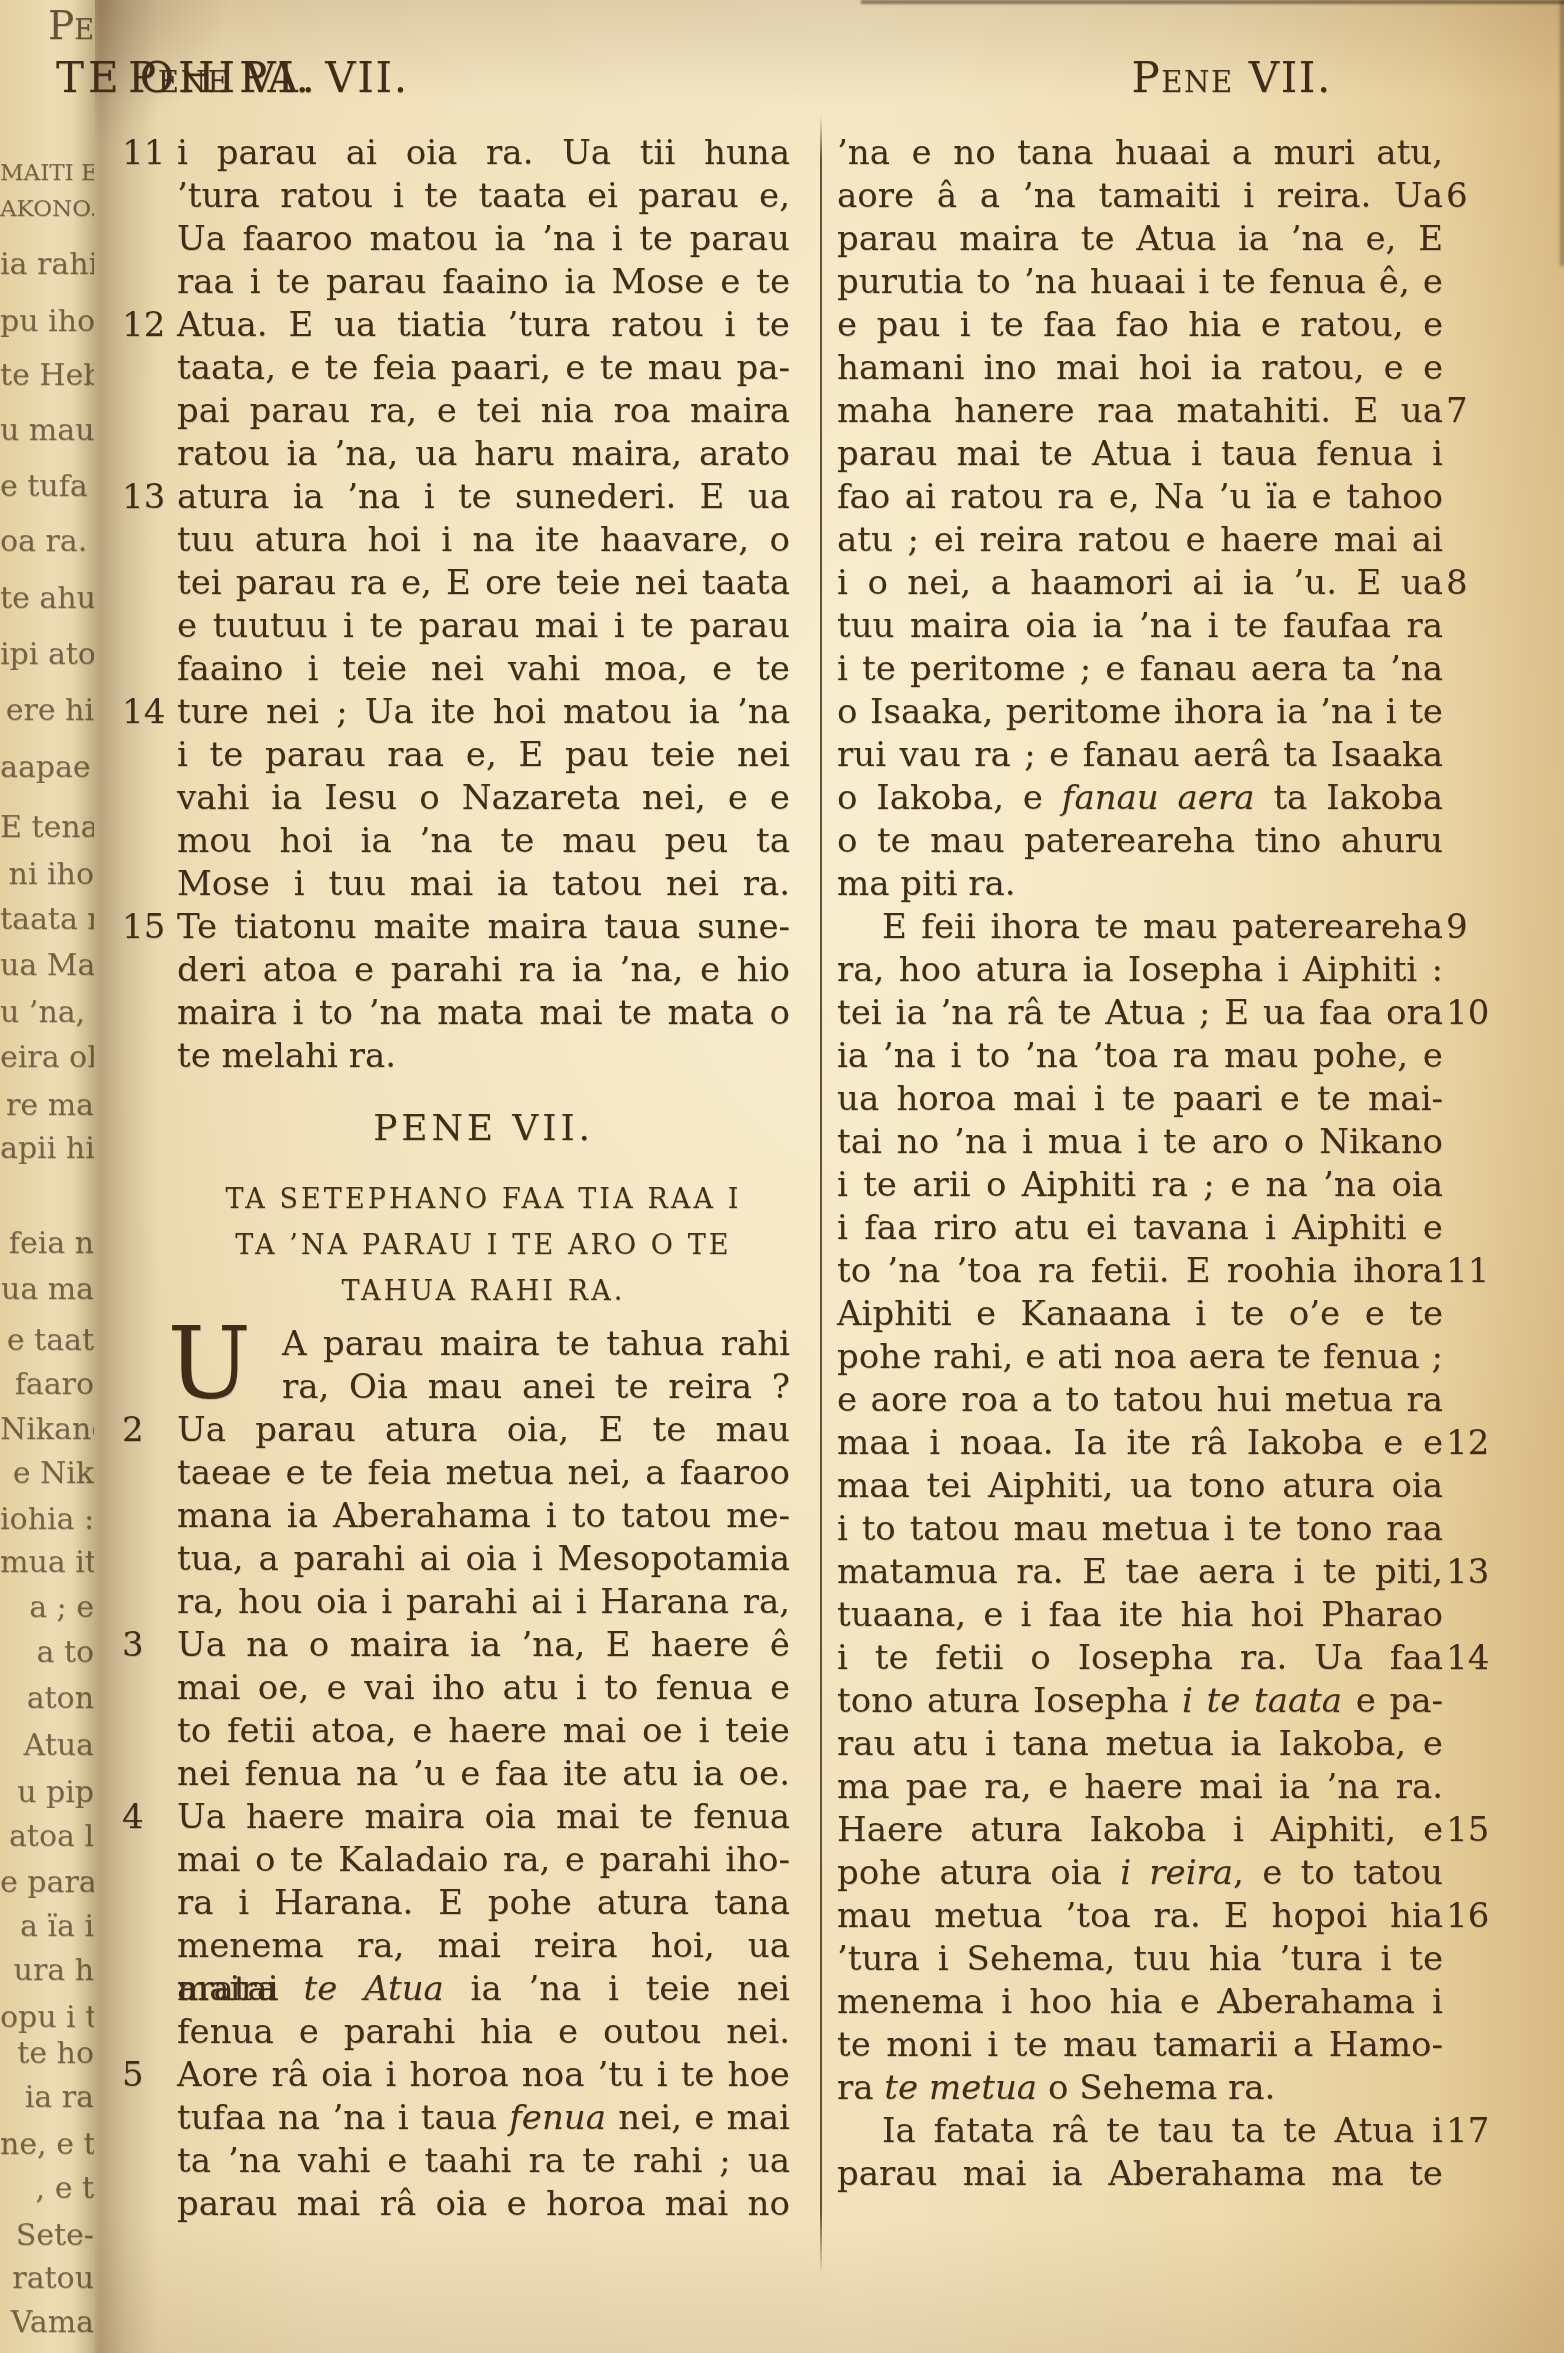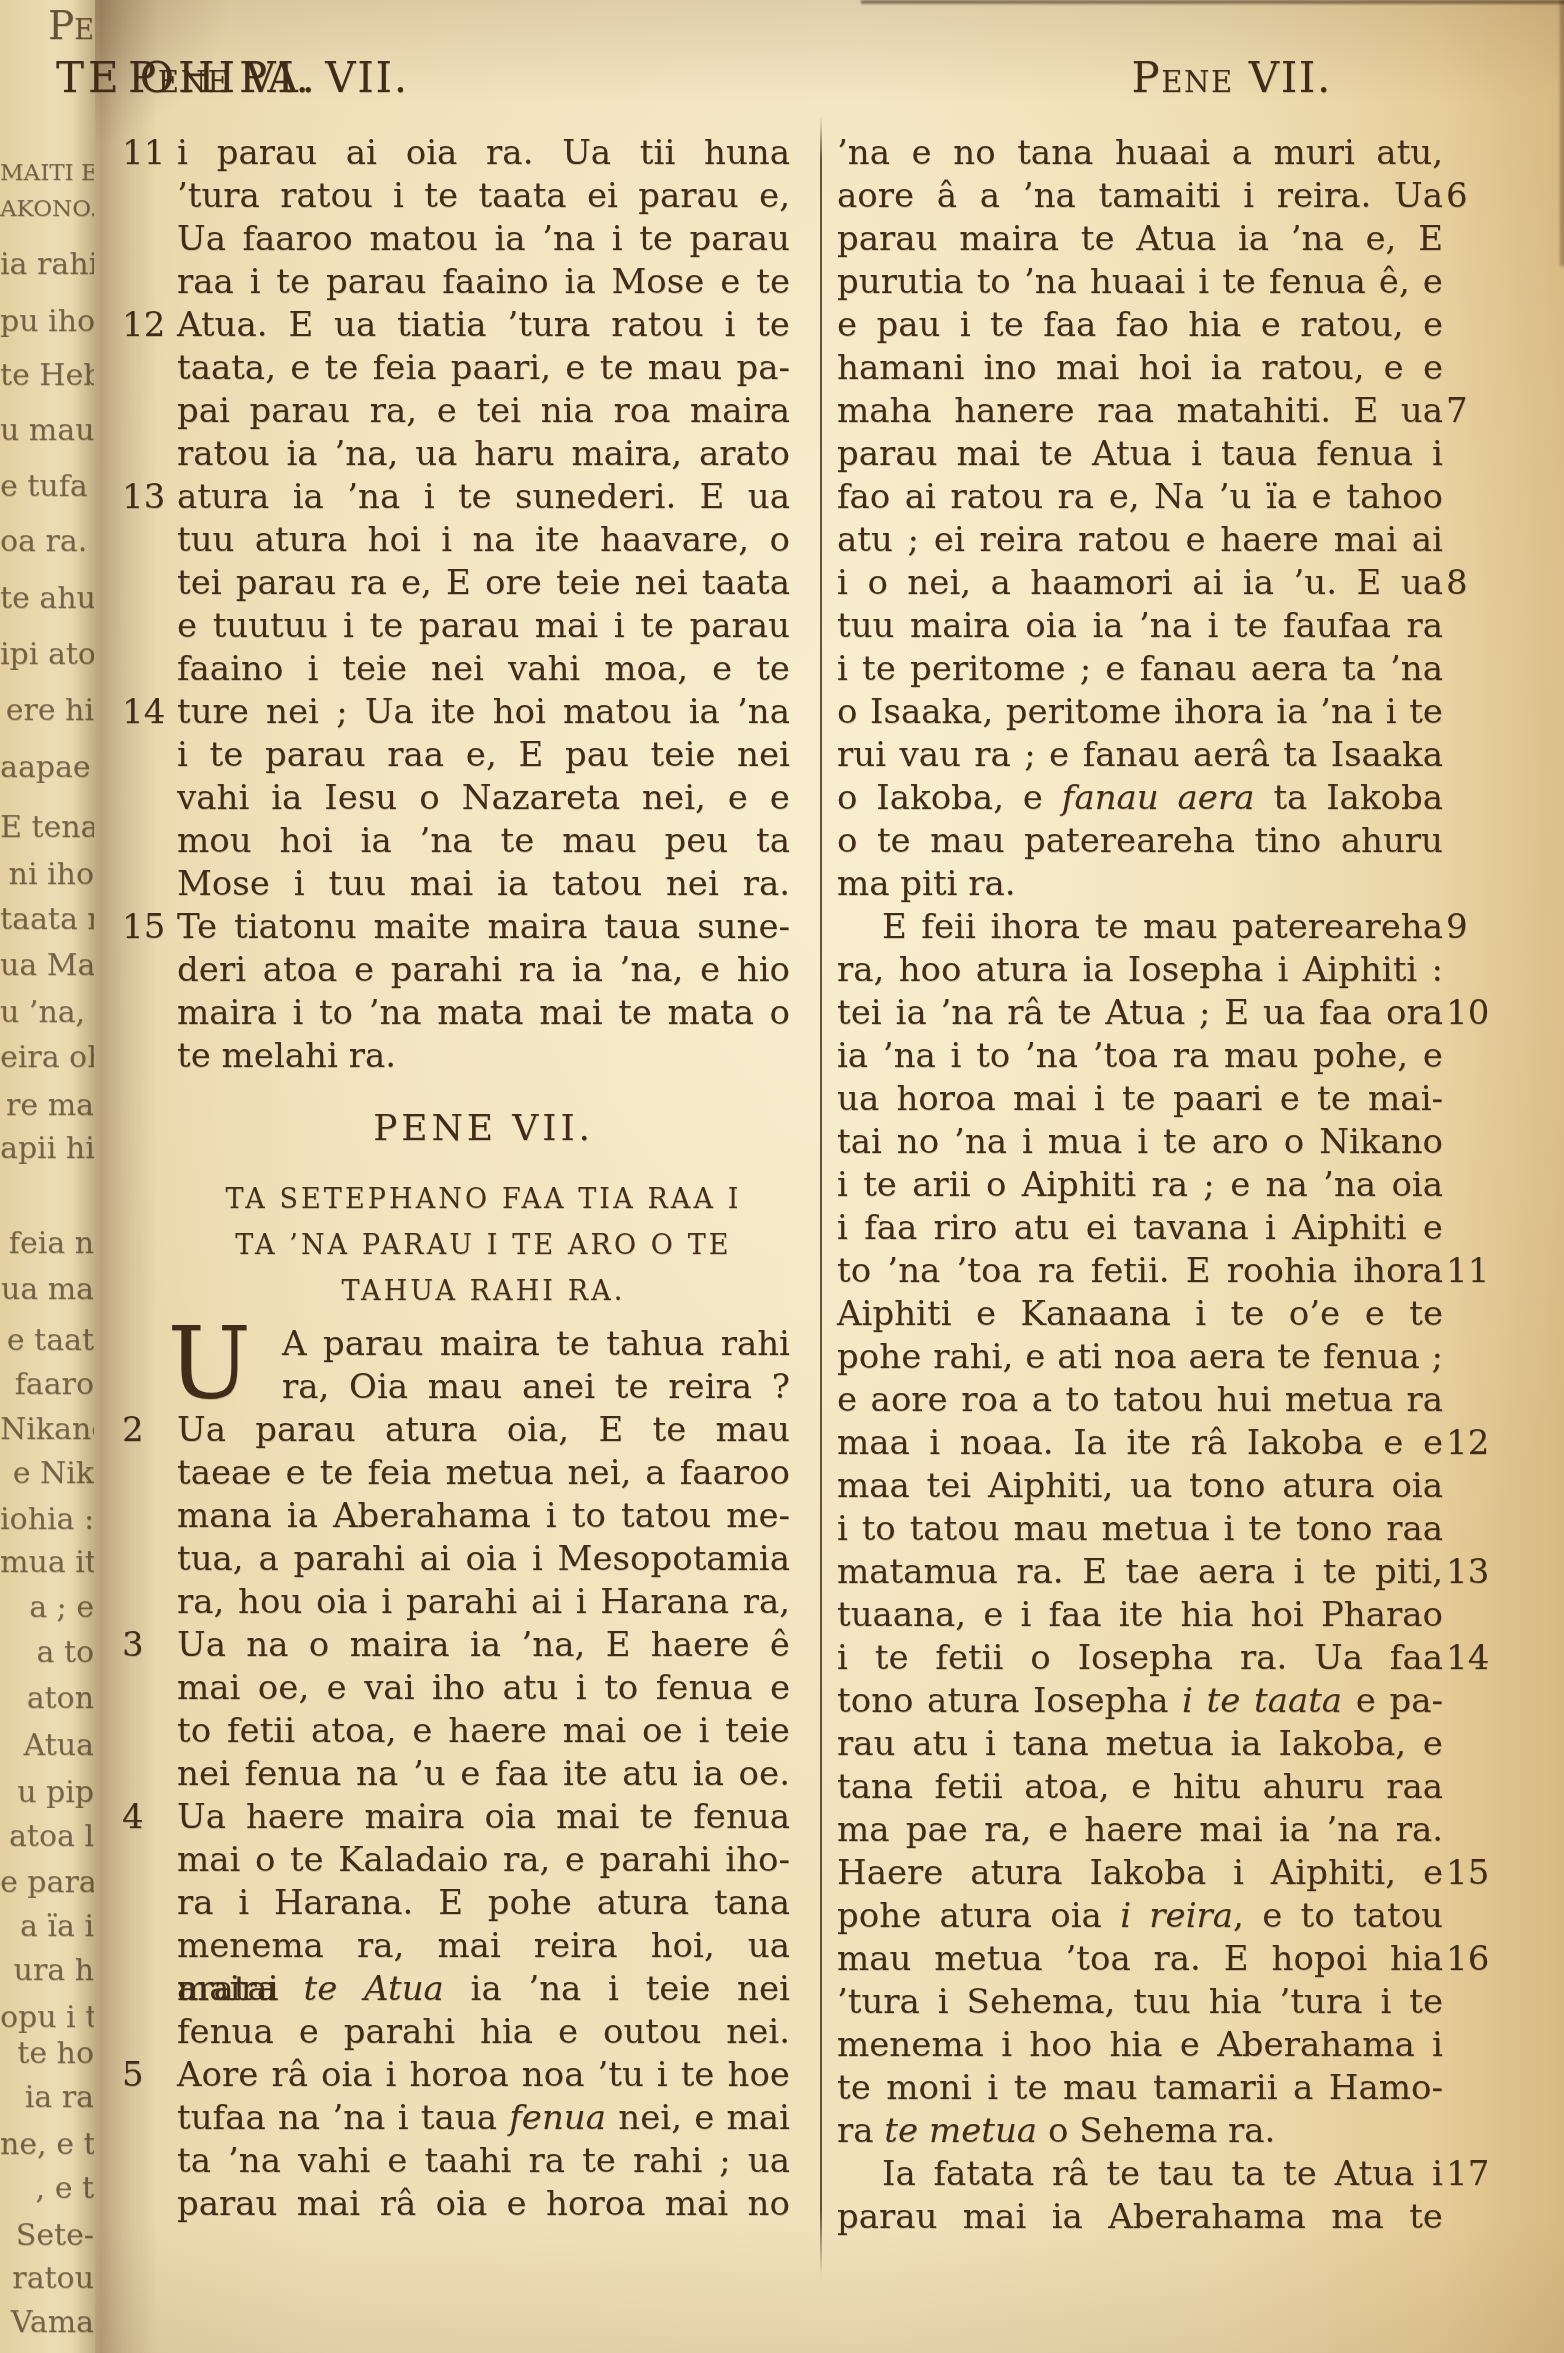--- a/index.html
+++ b/index.html
@@ -208,21 +208,20 @@
       <div class="line">pohe rahi, e ati noa aera te fenua ;</div>
       <div class="line">e aore roa a to tatou hui metua ra</div>
       <div class="line"><span class="vnum vnumr">12</span>maa i noaa.  Ia ite râ Iakoba e e</div>
       <div class="line">maa tei Aiphiti, ua tono atura oia</div>
       <div class="line">i to tatou mau metua i te tono raa</div>
       <div class="line"><span class="vnum vnumr">13</span>matamua ra.  E tae aera i te piti,</div>
       <div class="line">tuaana, e i faa ite hia hoi Pharao</div>
       <div class="line"><span class="vnum vnumr">14</span>i te fetii o Iosepha ra.  Ua faa</div>
       <div class="line">tono atura Iosepha <i>i te taata</i> e pa-</div>
       <div class="line">rau atu i tana metua ia Iakoba, e</div>
-      <div class="line">tana fetii atoa, e hitu ahuru raa</div>
       <div class="line">ma pae ra, e haere mai ia ’na ra.</div>
       <div class="line"><span class="vnum vnumr">15</span>Haere atura Iakoba i Aiphiti, e</div>
       <div class="line">pohe atura oia <i>i reira</i>, e to tatou</div>
       <div class="line"><span class="vnum vnumr">16</span>mau metua ’toa ra.  E hopoi hia</div>
       <div class="line">’tura i Sehema, tuu hia ’tura i te</div>
       <div class="line">menema i hoo hia e Aberahama i</div>
       <div class="line">te moni i te mau tamarii a Hamo-</div>
       <div class="line end">ra <i>te metua</i> o Sehema ra.</div>
       <div class="line indent"><span class="vnum vnumr">17</span>Ia fatata râ te tau ta te Atua i</div>
       <div class="line">parau mai ia Aberahama ma te</div>

